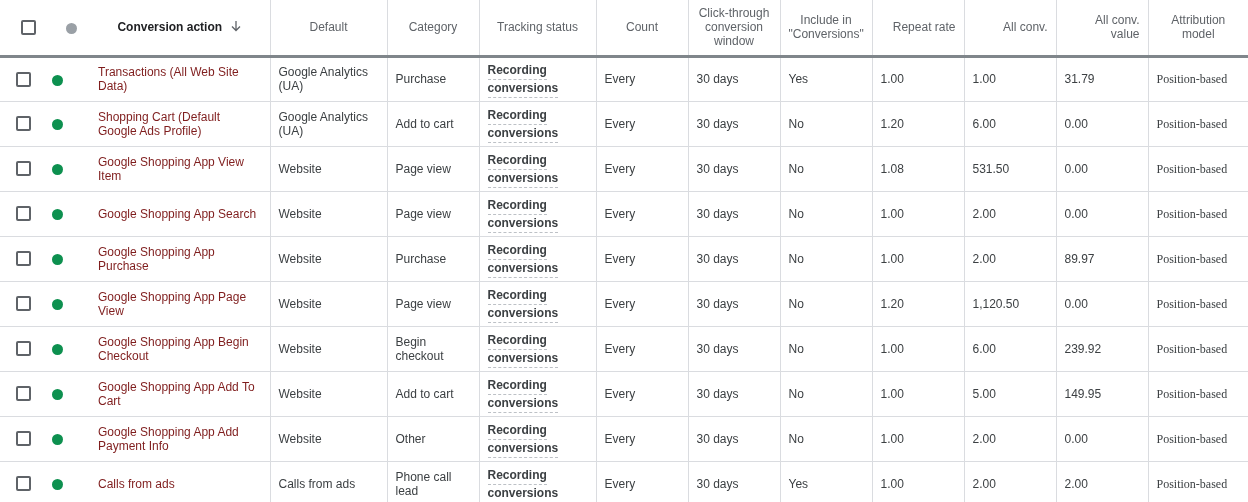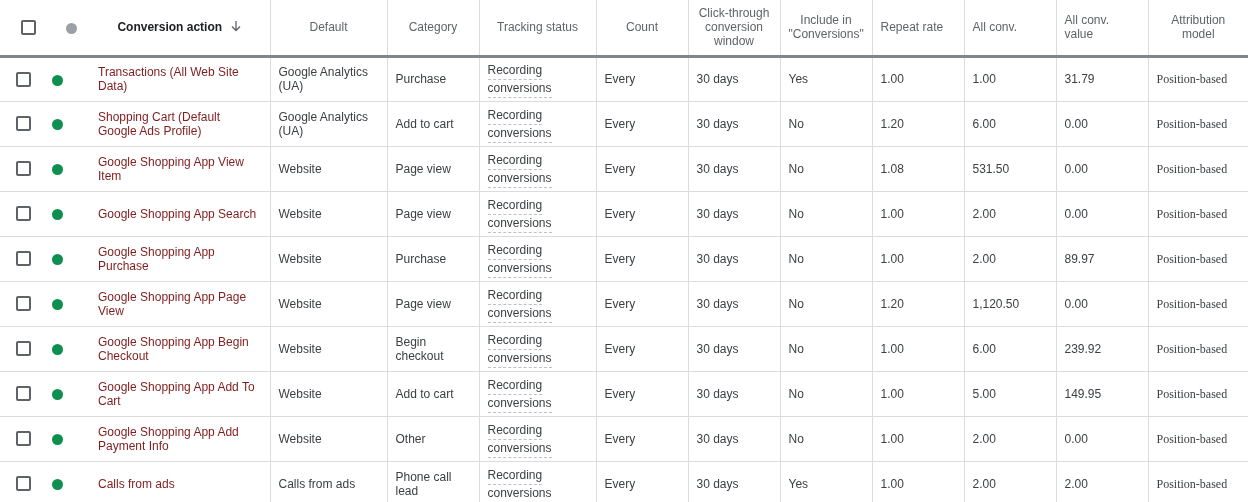--- a/index.html
+++ b/index.html
@@ -21,21 +21,21 @@
   col.c-attr { width: 100px; }
 
   thead tr { height: 56px; }
   thead th {
     font-weight: normal; font-size: 12px; color: #5f6368; text-align: center;
     vertical-align: middle; padding: 0 8px; line-height: 14px;
     border-right: 1px solid #dadce0; border-bottom: 3px solid #80868b;
   }
   thead th.no-rb { border-right: none; }
   thead th.bold { font-weight: bold; color: #202124; }
-  thead th.num { text-align: left; }
+  thead th.num { text-align: right; }
   tbody tr { height: 45px; }
   tbody td {
     font-size: 12px; color: #3c4043; vertical-align: middle; padding: 0 8px;
     line-height: 14px; border-right: 1px solid #dadce0; border-bottom: 1px solid #dadce0;
   }
   tbody td.no-rb { border-right: none; font-family: Liberation Serif, serif; }
   tbody td.num { text-align: left; }
   td.check-cell, th.check-cell { padding-left: 16px; padding-right: 0; }
   td.dot-cell, th.dot-cell { padding-left: 12px; padding-right: 0; }
 
@@ -44,21 +44,21 @@
     border: 2px solid #5f6368; border-radius: 2px; background: #fff; vertical-align: middle;
   }
   .dot { display: inline-block; width: 11px; height: 11px; border-radius: 50%; vertical-align: middle; }
   .dot.header { background: #9aa0a6; }
   .dot.active { background: #0d904f; }
   .link { color: #7f1d1d; text-decoration: none; cursor: pointer; }
   .sort-icon { display: inline-block; margin-left: 8px; vertical-align: middle; }
   .dashed {
     display: inline; border-bottom: 1px dashed #bdc1c6; padding-bottom: 2px; line-height: 18px;
   }
-  .track-wrap { line-height: 18px; }
+  .track-wrap { line-height: 18px; font-weight: bold; }
 </style>
 </head>
 <body>
 
 <table>
   <colgroup>
     <col class="c-check">
       <col class="c-dot">
       <col class="c-name">
       <col class="c-source">

